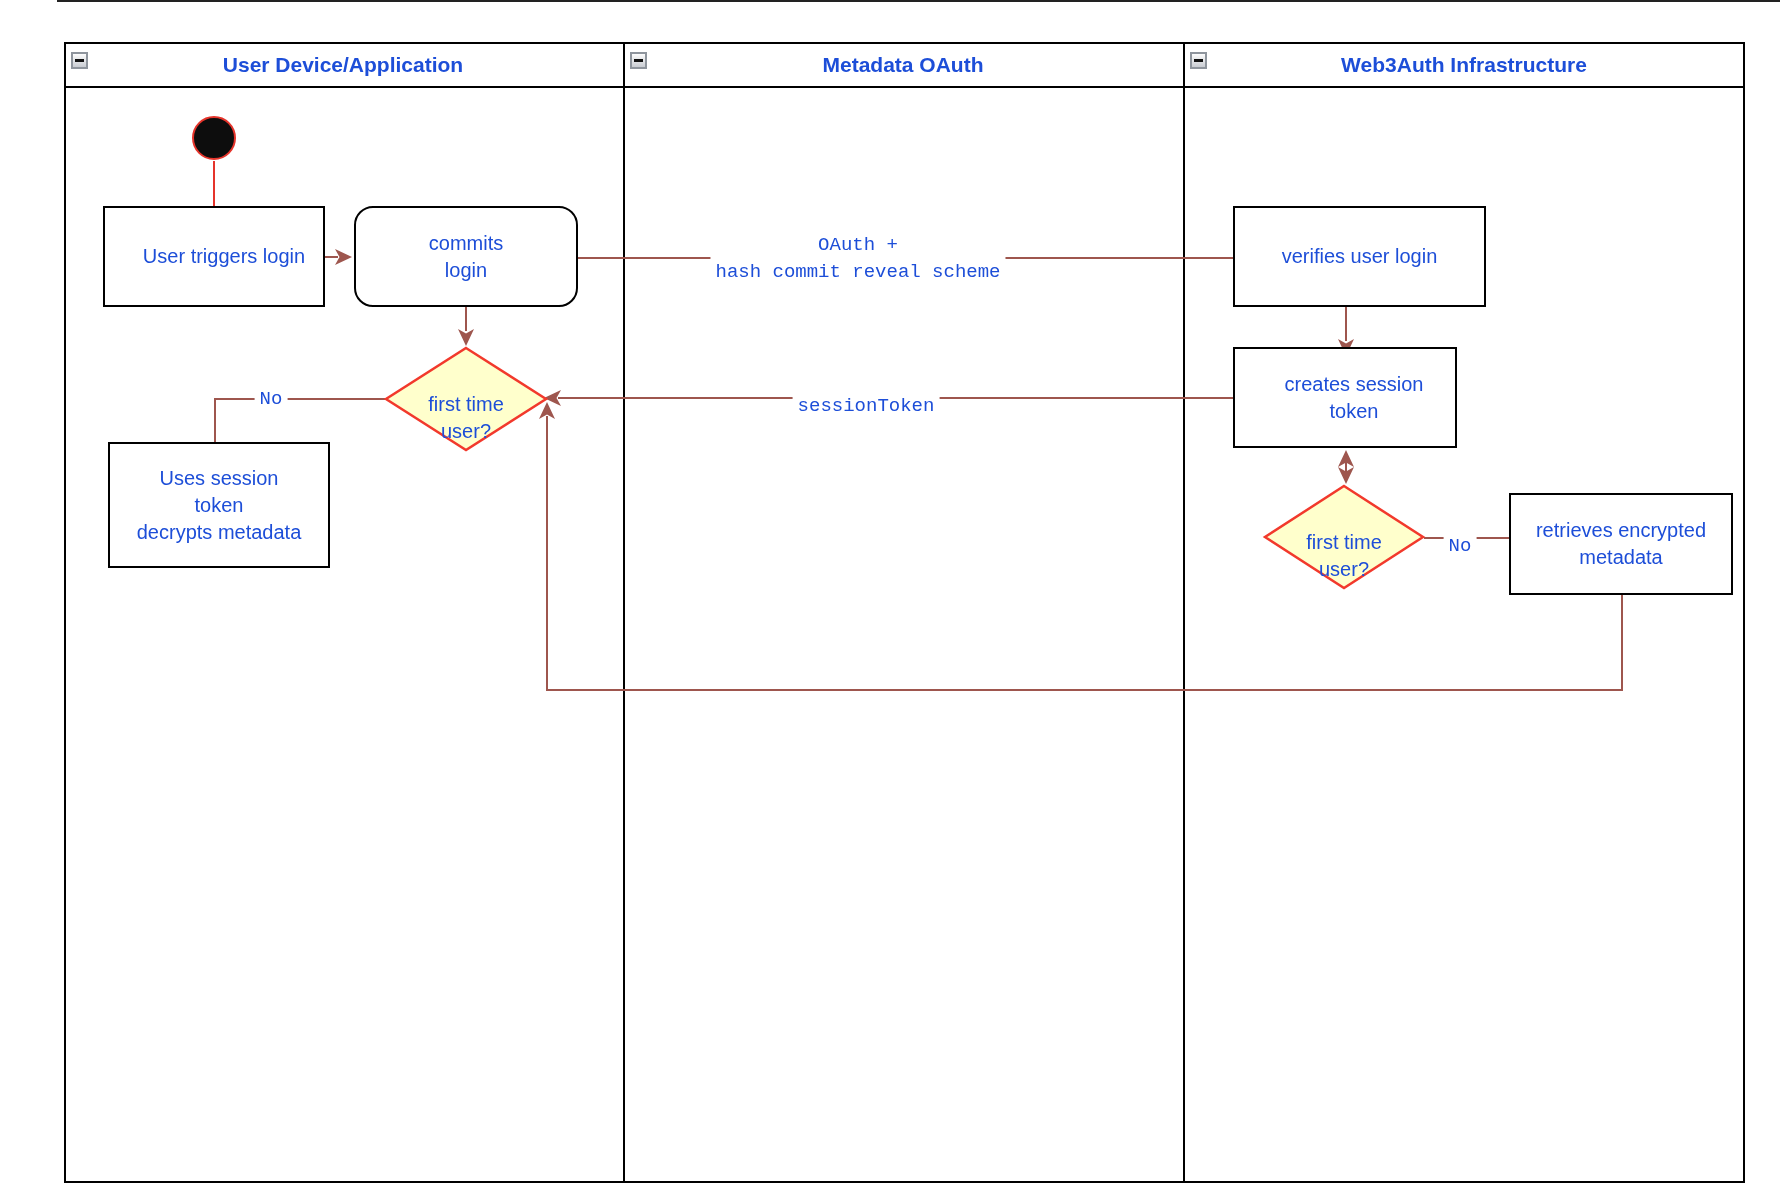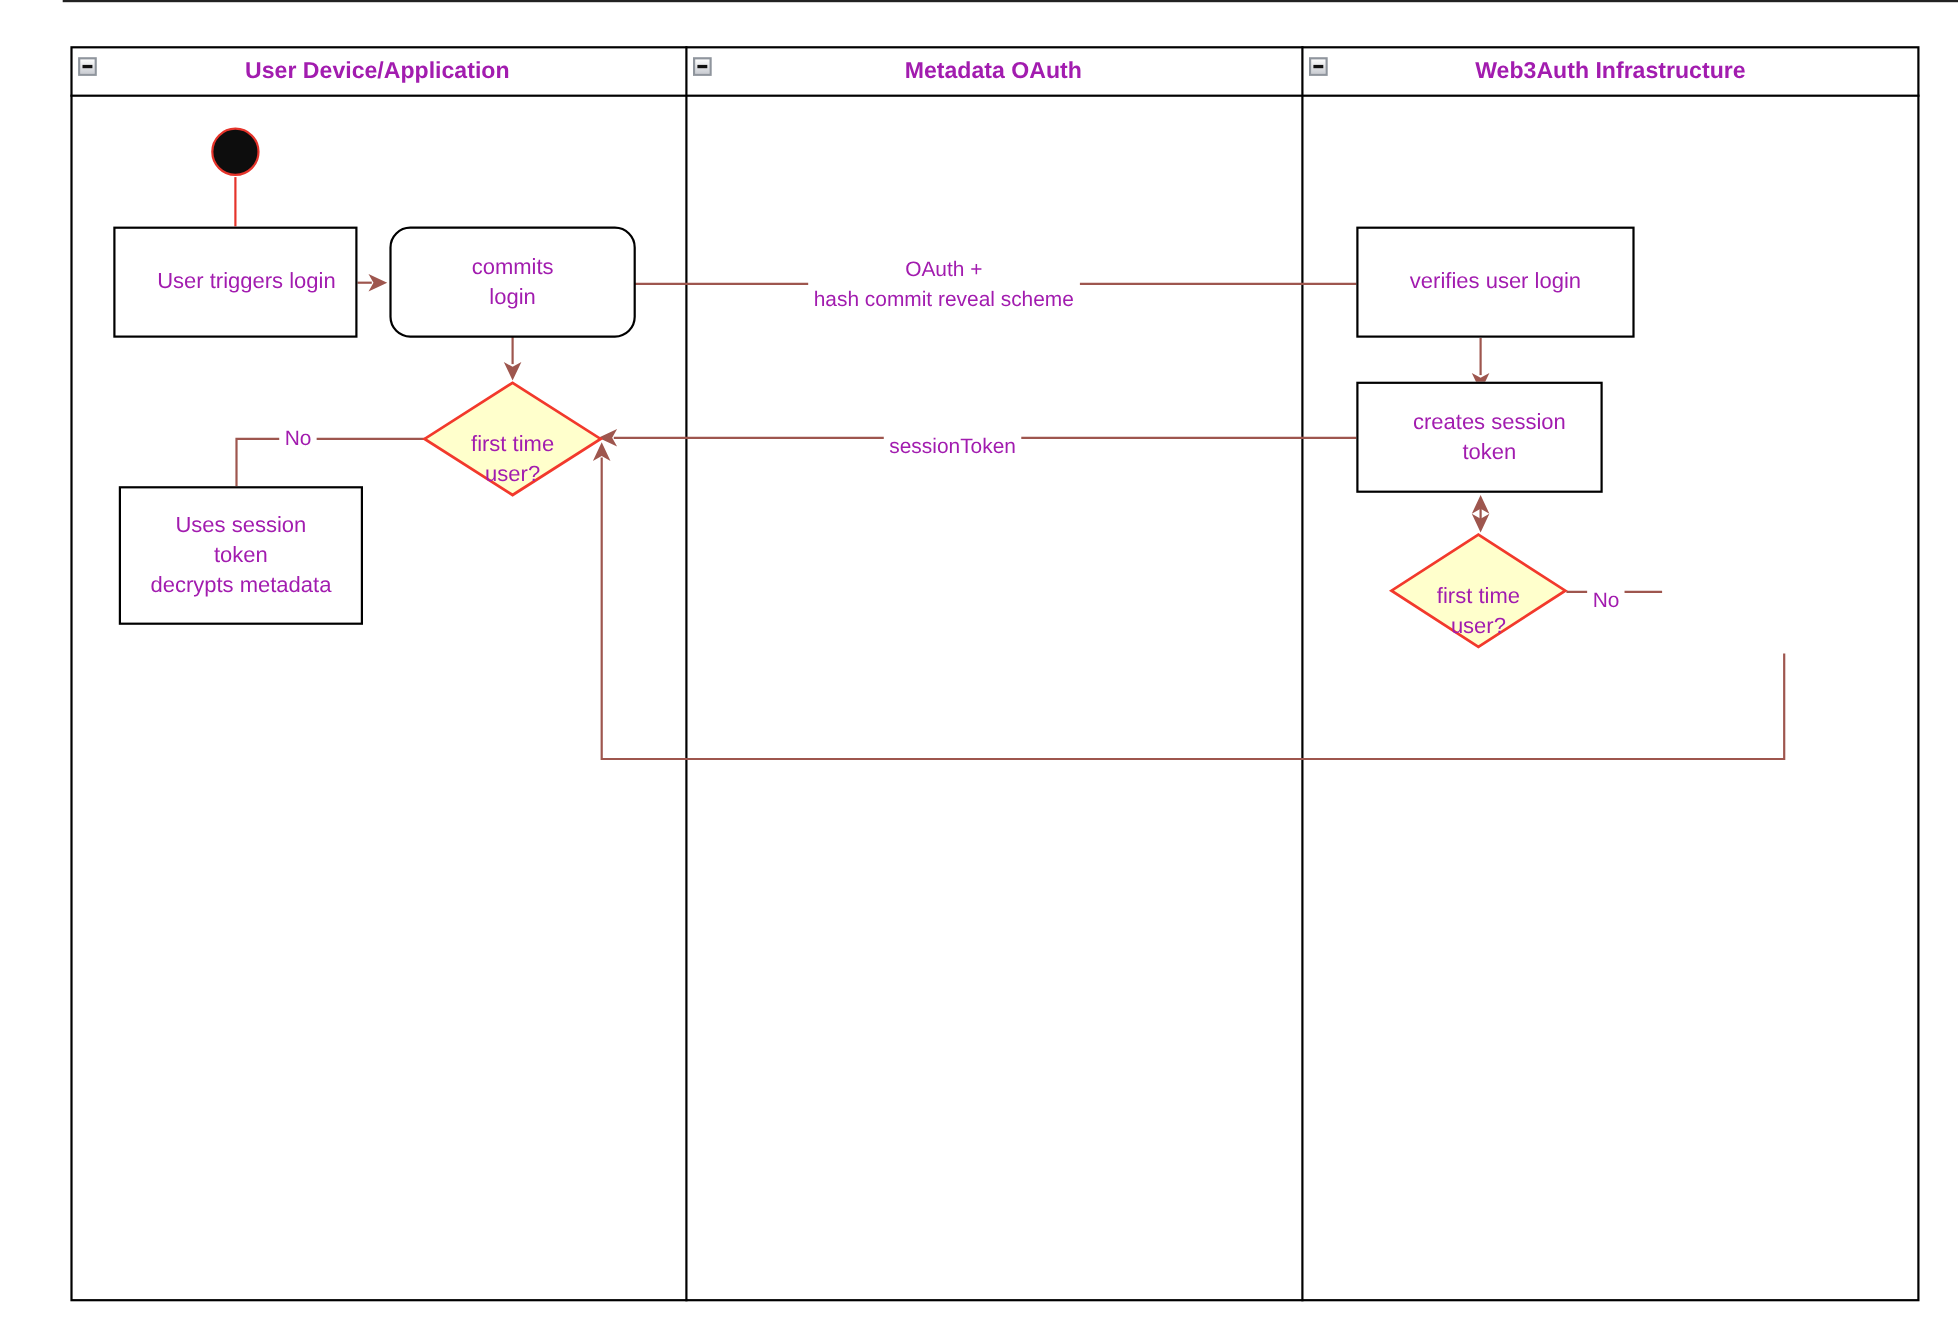--- a/index.html
+++ b/index.html
@@ -1,18 +1,18 @@
 <!DOCTYPE html>
 <html><head>
 <meta charset="utf-8">
 <style>
   html,body{margin:0;padding:0;background:#ffffff;}
   #stage{
     position:relative;width:1780px;height:1202px;background:#ffffff;
-    font-family:"Liberation Sans", sans-serif;color:#a21caf;overflow:hidden;
+    font-family:"Liberation Sans", sans-serif;color:#1d4ed8;overflow:hidden;
   }
   .abs{position:absolute;}
   
   #top-line{left:57px;top:0;width:1723px;height:2px;background:#222;}
   
   #frame{left:64px;top:42px;width:1681px;height:1141px;border:2px solid #000;box-sizing:border-box;background:transparent;}
   .lane-divider{top:42px;width:2px;height:1141px;background:#000;}
   #header-underline{left:64px;top:86px;width:1681px;height:2px;background:#000;}
   .lane-title{
     top:65px;transform:translate(-50%,-50%);
@@ -31,21 +31,21 @@
     font-size:20px;line-height:27px;white-space:pre-line;
   }
   
   .diamond-label{
     transform:translate(-50%,-50%);text-align:center;
     font-size:20px;line-height:27px;white-space:pre-line;margin-top:19px;
   }
   
   .edge-label{
     transform:translate(-50%,-50%);text-align:center;background:#fff;
-    font-size:19px;line-height:27px;white-space:pre-line;padding:0 5px;
+    font-size:19px;line-height:27px;white-space:pre-line;padding:0 5px;font-family:Liberation Mono, monospace;
   }
   
   #start-node{
     left:192px;top:116px;width:40px;height:40px;border-radius:50%;
     background:#0d0d0d;border:2px solid #e5342b;box-sizing:content-box;
   }
   #connector-layer{left:0;top:0;width:1780px;height:1202px;pointer-events:none;}
 </style>
 </head>
 <body>
@@ -115,20 +115,22 @@
 
   <div class="abs node-box" style="left:103px;top:206px;width:222px;height:101px;padding-left:20px;">User triggers login</div>
   <div class="abs node-box" style="left:354px;top:206px;width:224px;height:101px;border-radius:19px;">commits
 login</div>
   <div class="abs node-box" style="left:1233px;top:206px;width:253px;height:101px;">verifies user login</div>
   <div class="abs node-box" style="left:1233px;top:347px;width:224px;height:101px;padding-left:18px;">creates session
 token</div>
   <div class="abs node-box" style="left:108px;top:442px;width:222px;height:126px;">Uses session
 token
 decrypts metadata</div>
+  <div class="abs node-box" style="left:1509px;top:493px;width:224px;height:102px;">retrieves encrypted
+metadata</div>
 
   <div class="abs diamond-label" style="left:466px;top:399px;">first time
 user?</div>
   <div class="abs diamond-label" style="left:1344px;top:537px;">first time
 user?</div>
 
   <div class="abs edge-label" style="left:858px;top:259px;">OAuth +
 hash commit reveal scheme</div>
   <div class="abs edge-label" style="left:866px;top:406px;">sessionToken</div>
   <div class="abs edge-label" style="left:271px;top:399px;">No</div>

